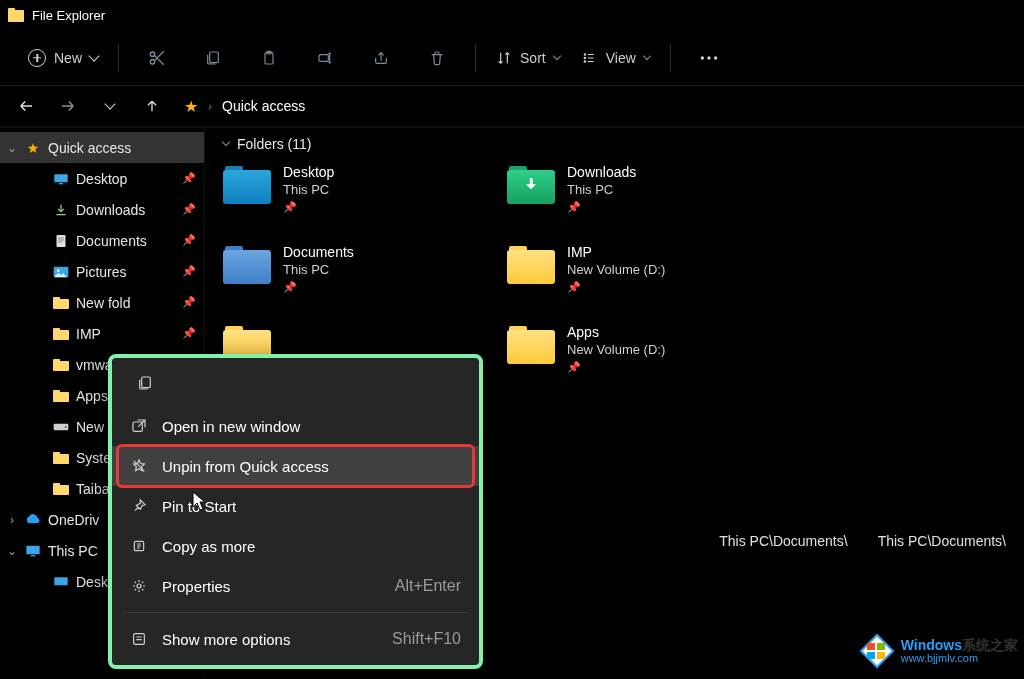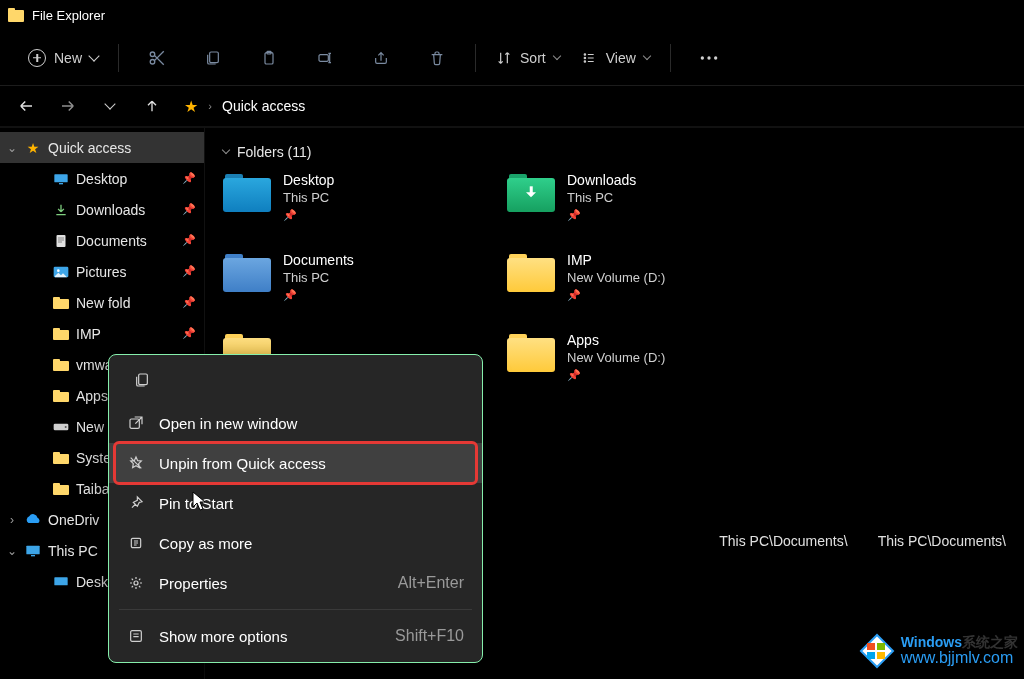--- a/index.html
+++ b/index.html
@@ -44,21 +44,21 @@
 .tree-row .ind { width: 0px; }
 .tree-row.depth1 .ind { width: 22px; }
 .tree-row .ticon { width: 18px; height: 16px; display: flex; align-items: center; justify-content: center; }
 .tree-row .label { flex: 1; white-space: nowrap; overflow: hidden; }
 .tree-row .pin { width: 16px; color: #8e8e8e; font-size: 11px; margin-right: 6px; }
 .folder-mini { width: 16px; height: 12px; position: relative; }
 .folder-mini .tab { position: absolute; top: 0; left: 0; width: 7px; height: 3px; background: #ffd76a; border-radius: 1px 1px 0 0; }
 .folder-mini .body { position: absolute; top: 2px; left: 0; width: 16px; height: 10px; background: #ffd76a; border-radius: 1px; }
 
 
-.content { flex: 1; background: #000; padding: 16px 18px; position: relative; overflow: hidden; }
+.content { flex: 1; background: #000; padding: 8px 18px; position: relative; overflow: hidden; }
 .group-head { display: flex; align-items: center; gap: 8px; font-size: 14px; color: #e6e6e6; margin-bottom: 12px; }
 .folder-grid { display: flex; flex-wrap: wrap; gap: 30px 16px; }
 .folder-item { width: 268px; display: flex; align-items: flex-start; gap: 12px; }
 .folder-icon { width: 48px; height: 40px; position: relative; flex-shrink: 0; margin-top: 2px; }
 .folder-icon .tab { position: absolute; top: 0; left: 2px; width: 18px; height: 6px; background: #ffd259; border-radius: 2px 2px 0 0; }
 .folder-icon .body { position: absolute; top: 4px; left: 0; width: 48px; height: 34px; background: linear-gradient(#ffe082,#ffca3a); border-radius: 3px; }
 .folder-icon.blue .tab { background: #1b7fb3; }
 .folder-icon.blue .body { background: linear-gradient(#2aa7de,#0f7fbf); }
 .folder-icon.green .tab { background: #1aa36a; }
 .folder-icon.green .body { background: linear-gradient(#2fcf8b,#16a060); }
@@ -69,40 +69,40 @@
 .folder-icon.docs .tab { background: #3f7fc7; }
 .folder-meta .name { font-size: 14px; color: #fff; }
 .folder-meta .subtitle { font-size: 13px; color: #cfcfcf; margin-top: 2px; }
 .folder-meta .pin { font-size: 11px; color: #8e8e8e; margin-top: 4px; }
 
 
 .paths { position: absolute; right: 18px; bottom: 130px; display: flex; gap: 30px; align-items: flex-end; }
 .path-line { font-size: 14px; color: #e0e0e0; }
 
 
-.ctx { position: absolute; left: 108px; top: 354px; width: 375px; background: #262626; border: 1px solid #86efac; border-radius: 8px; padding: 6px 0; box-shadow: 0 8px 24px rgba(0,0,0,.6); z-index: 20; }
+.ctx { position: absolute; left: 108px; top: 354px; width: 375px; background: #262626; border: 4px solid #86efac; border-radius: 8px; padding: 6px 0; box-shadow: 0 8px 24px rgba(0,0,0,.6); z-index: 20; }
 .ctx-icons { display: flex; padding: 4px 10px 8px 16px; }
 .ctx-iconbtn { width: 34px; height: 30px; display: flex; align-items: center; justify-content: center; color: #cfcfcf; border-radius: 4px; }
 .ctx-item { display: flex; align-items: center; gap: 14px; padding: 0 18px; height: 40px; font-size: 15px; color: #fff; cursor: pointer; position: relative; }
 .ctx-item .cicon { width: 18px; height: 18px; display: flex; align-items: center; justify-content: center; color: #cfcfcf; }
 .ctx-item .shortcut { position: absolute; right: 18px; color: #9a9a9a; font-size: 16px; }
 .ctx-sep { height: 1px; background: #3a3a3a; margin: 6px 10px; }
 .ctx-highlight { position: absolute; border: 3px solid #e53935; border-radius: 6px; pointer-events: none; }
 
 
 .cursor { position: absolute; left: 192px; top: 491px; z-index: 30; pointer-events: none; }
 
 
 .watermark { position: absolute; right: 6px; bottom: 4px; display: flex; align-items: center; z-index: 5; }
 .watermark .wlogo { width: 48px; height: 48px; }
 .watermark .wtext { display: flex; flex-direction: column; line-height: 1.05; }
 .watermark .wtext .line1 { font-size: 14px; font-weight: 700; }
 .watermark .wtext .line1 .win { color: #2a9df4; }
 .watermark .wtext .line1 .rest { color: #333; }
-.watermark .wtext .line2 { font-size: 16px; color: #2a9df4; }
+.watermark .wtext .line2 { font-size: 11px; color: #2a9df4; }
 
 svg { display: block; }
 </style>
 </head>
 <body>
 
 <div class="titlebar">
   <div class="titlebar-icon">
     <div class="tab"></div>
       <div class="body"></div>

